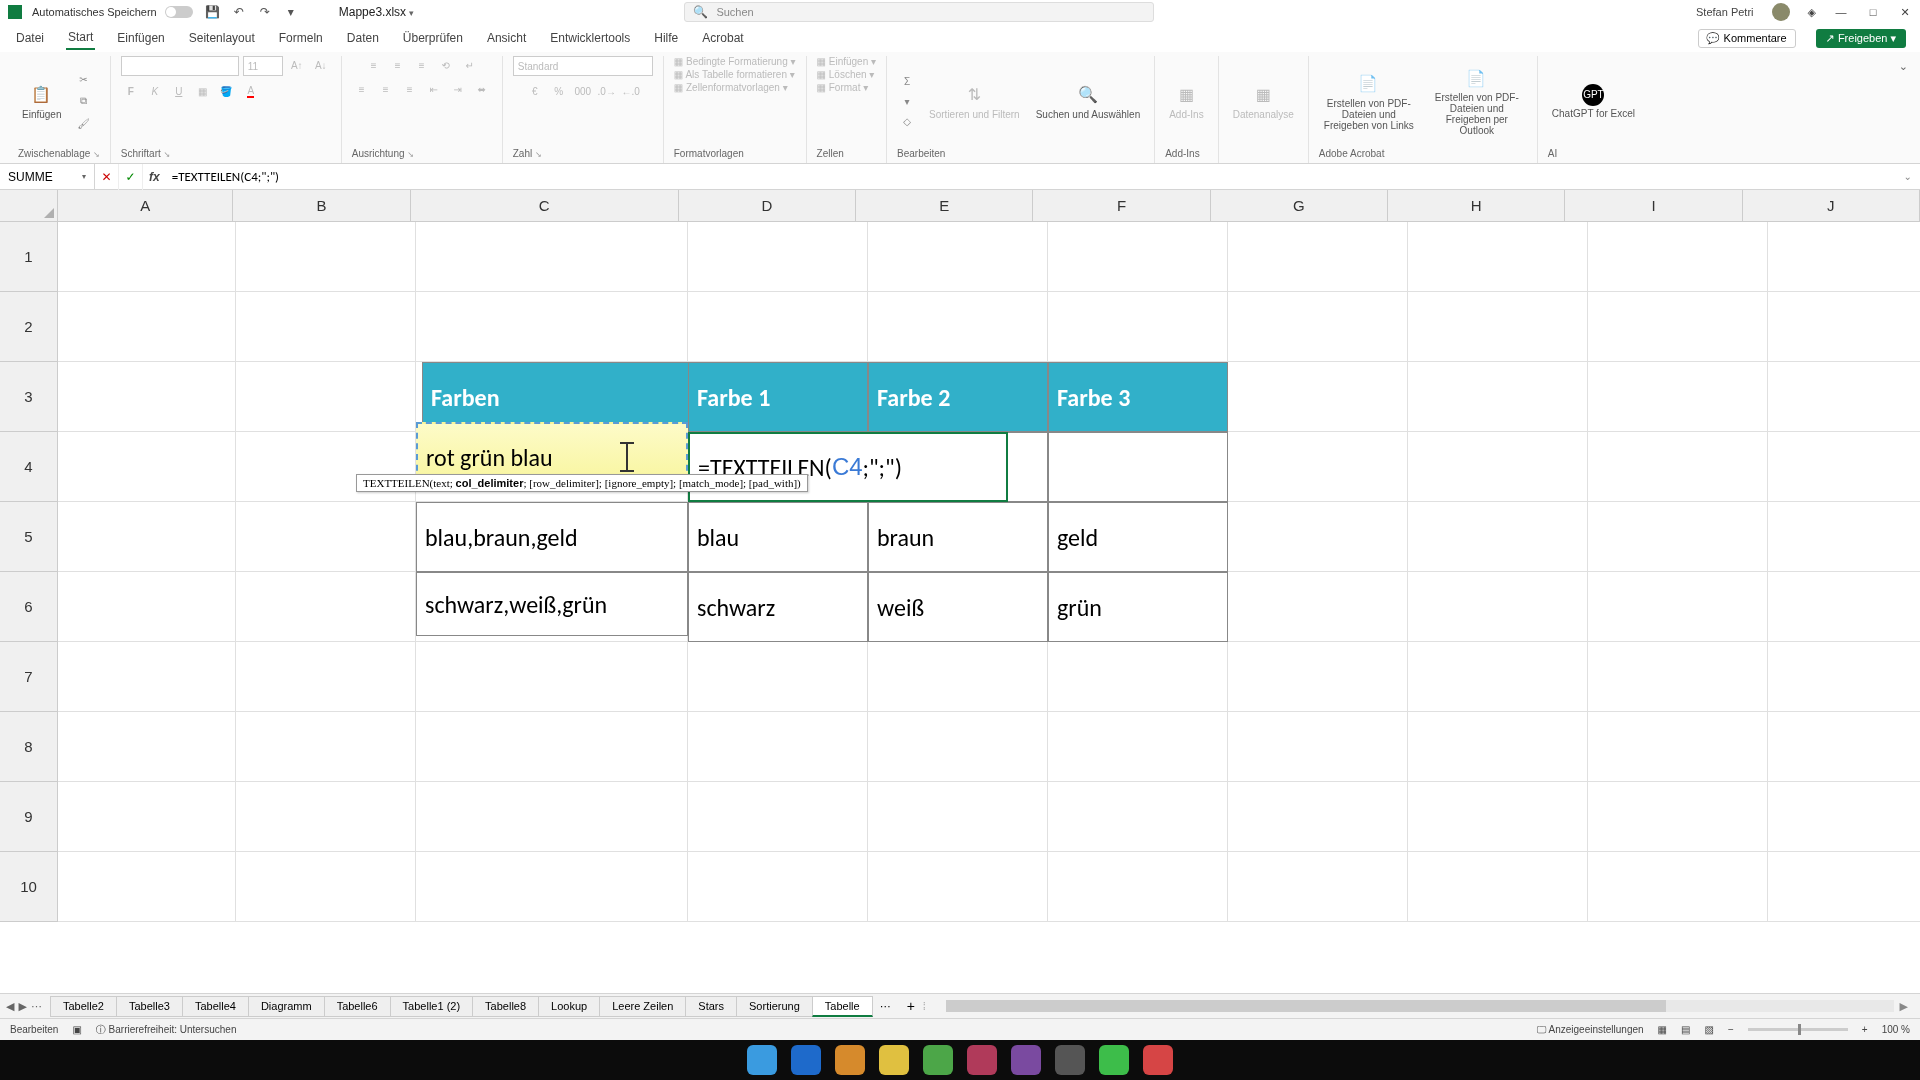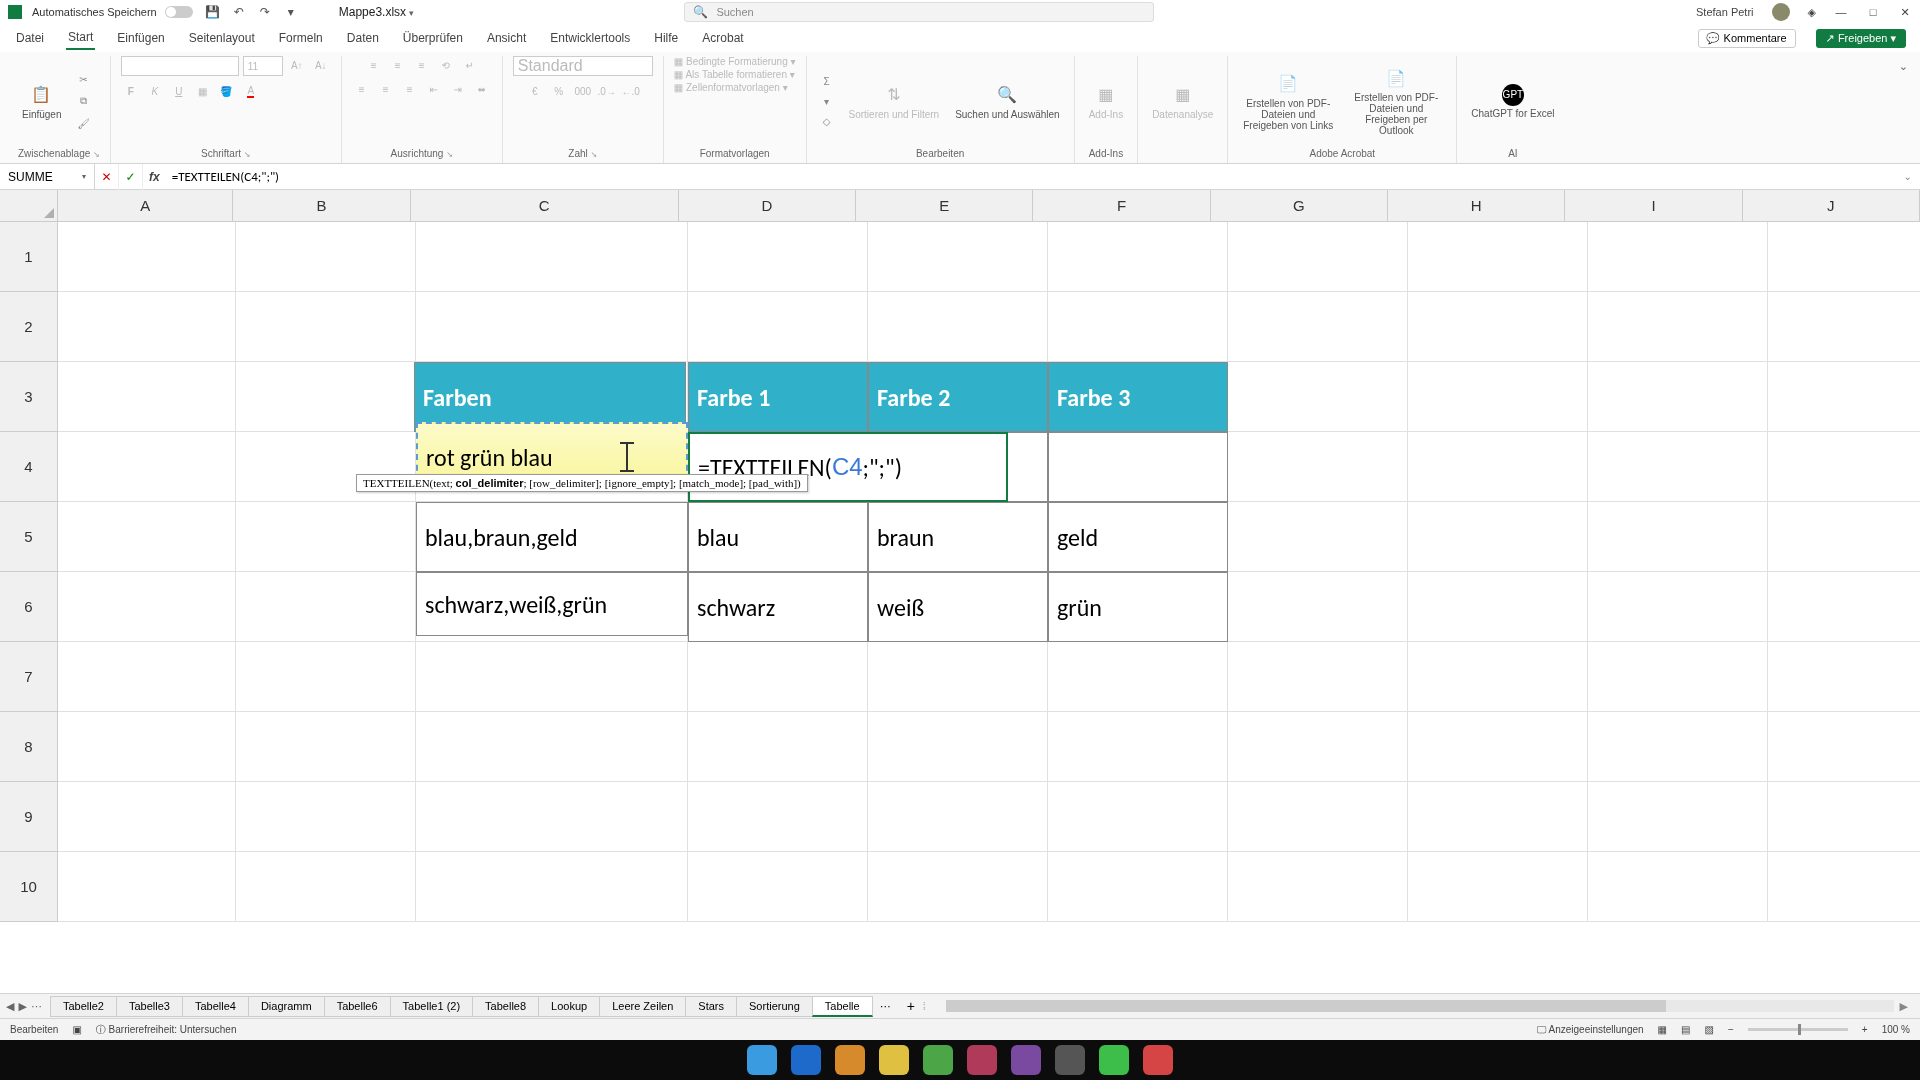--- a/index.html
+++ b/index.html
@@ -27,27 +27,27 @@
 .ribbon-tabs .tab { color: #444; padding: 4px 2px; cursor: pointer; }
 .ribbon-tabs .tab.active { border-bottom: 2px solid #107c41; font-weight: 500; }
 .ribbon-tabs .spacer { flex: 1; }
 .ribbon-tabs .comments { font-size: 11px; border: 1px solid #ccc; border-radius: 3px; padding: 2px 8px; }
 .ribbon-tabs .share { font-size: 11px; background: #107c41; color: #fff; border-radius: 3px; padding: 3px 10px; }
 
 
 .ribbon { height: 112px; background: #fafafa; border-bottom: 1px solid #d4d4d4; display: flex; padding: 4px 8px 0 8px; }
 .rgroup { border-right: 1px solid #e3e3e3; padding: 0 10px; display: flex; flex-direction: column; justify-content: space-between; }
 .rgroup .body { flex: 1; display: flex; align-items: center; gap: 8px; }
-.rgroup .label { font-size: 10px; color: #666; text-align: center; padding: 2px 0 4px 0; }
+.rgroup .label { font-size: 10px; color: #666; text-align: left; padding: 2px 0 4px 0; }
 .rgroup .corner { font-size: 8px; color: #999; }
 .ribbon-btn { display: flex; flex-direction: column; align-items: center; font-size: 10px; color: #555; gap: 2px; padding: 4px; }
 .ribbon-btn .ico { width: 24px; height: 24px; display: flex; align-items: center; justify-content: center; font-size: 16px; }
 .mini-row { display: flex; gap: 4px; }
 .mini-btn { width: 20px; height: 18px; display: flex; align-items: center; justify-content: center; font-size: 10px; color: #888; border: 1px solid transparent; }
-.font-name { width: 118px; height: 20px; border: 1px solid #ccc; font-size: 16px; padding: 0 4px; background: #fff; color: #aaa; }
+.font-name { width: 118px; height: 20px; border: 1px solid #ccc; font-size: 10px; padding: 0 4px; background: #fff; color: #aaa; }
 .font-size { width: 40px; height: 20px; border: 1px solid #ccc; font-size: 10px; padding: 0 4px; background: #fff; color: #aaa; }
 .disabled { color: #bbb !important; }
 
 
 .formula-bar { height: 26px; background: #fff; border-bottom: 1px solid #d4d4d4; display: flex; align-items: center; font-size: 12px; }
 .name-box { width: 95px; height: 26px; border-right: 1px solid #d4d4d4; display: flex; align-items: center; padding: 0 8px; font-size: 12px; }
 .name-box .chev { margin-left: auto; font-size: 8px; color: #666; }
 .fb-btn { width: 24px; height: 26px; display: flex; align-items: center; justify-content: center; color: #666; border-right: 1px solid #eee; font-size: 12px; }
 .fb-btn.cancel { color: #c00; }
 .fb-btn.ok { color: #080; }
@@ -218,20 +218,28 @@
       </div>
       <div class="label"><span>Zahl</span> <span class="corner">↘</span></div>
     </div>
     <div class="rgroup">
       <div class="body" style="flex-direction:column;align-items:flex-start;gap:2px;font-size:10px;color:#aaa">
         <div class="disabled">▦ <span>Bedingte Formatierung</span> ▾</div>
         <div class="disabled">▦ <span>Als Tabelle formatieren</span> ▾</div>
         <div class="disabled">▦ <span>Zellenformatvorlagen</span> ▾</div>
       </div>
       <div class="label">Formatvorlagen</div>
+    </div>
+    <div class="rgroup">
+      <div class="body" style="flex-direction:column;align-items:flex-start;gap:2px;font-size:10px;color:#aaa">
+        <div class="disabled">▦ <span>Einfügen</span> ▾</div>
+        <div class="disabled">▦ <span>Löschen</span> ▾</div>
+        <div class="disabled">▦ <span>Format</span> ▾</div>
+      </div>
+      <div class="label">Zellen</div>
     </div>
     <div class="rgroup">
       <div class="body">
         <div style="display:flex;flex-direction:column;gap:2px;font-size:12px;color:#888">
           <div class="mini-btn">Σ</div>
           <div class="mini-btn">▾</div>
           <div class="mini-btn">◇</div>
         </div>
         <div class="ribbon-btn disabled">
             <div class="ico">⇅</div>
@@ -423,21 +431,21 @@
         <div class="cell" style="left: 0px; top: 630px; width: 178px; height: 70px;"></div>
         <div class="cell" style="left: 178px; top: 630px; width: 180px; height: 70px;"></div>
         <div class="cell" style="left: 358px; top: 630px; width: 272px; height: 70px;"></div>
         <div class="cell" style="left: 630px; top: 630px; width: 180px; height: 70px;"></div>
         <div class="cell" style="left: 810px; top: 630px; width: 180px; height: 70px;"></div>
         <div class="cell" style="left: 990px; top: 630px; width: 180px; height: 70px;"></div>
         <div class="cell" style="left: 1170px; top: 630px; width: 180px; height: 70px;"></div>
         <div class="cell" style="left: 1350px; top: 630px; width: 180px; height: 70px;"></div>
         <div class="cell" style="left: 1530px; top: 630px; width: 180px; height: 70px;"></div>
         <div class="cell" style="left: 1710px; top: 630px; width: 180px; height: 70px;"></div>
-        <div class="cell tbl-head" style="left: 356px; top: 140px; width: 272px; height: 70px;">Farben</div>
+        <div class="cell tbl-head" style="left: 364px; top: 140px; width: 272px; height: 70px;">Farben</div>
         <div class="cell tbl-head" style="left: 630px; top: 140px; width: 180px; height: 70px;">Farbe 1</div>
         <div class="cell tbl-head" style="left: 810px; top: 140px; width: 180px; height: 70px;">Farbe 2</div>
         <div class="cell tbl-head" style="left: 990px; top: 140px; width: 180px; height: 70px;">Farbe 3</div>
         <div class="cell tbl-cell c4-highlight" style="left: 358px; top: 200px; width: 272px; height: 70px;">rot grün blau<div class="c4-cursor"></div></div>
         <div class="cell tbl-cell edit-cell" style="left: 630px; top: 210px; width: 320px; height: 70px;">=TEXTTEILEN(<span class="ref">C4</span>;";")</div>
         <div class="cell tbl-cell" style="left: 810px; top: 210px; width: 180px; height: 70px;"></div>
         <div class="cell tbl-cell" style="left: 990px; top: 210px; width: 180px; height: 70px;"></div>
         <div class="cell tbl-cell" style="left: 358px; top: 280px; width: 272px; height: 70px;">blau,braun,geld</div>
         <div class="cell tbl-cell" style="left: 630px; top: 280px; width: 180px; height: 70px;">blau</div>
         <div class="cell tbl-cell" style="left: 990px; top: 280px; width: 180px; height: 70px;">geld</div>

